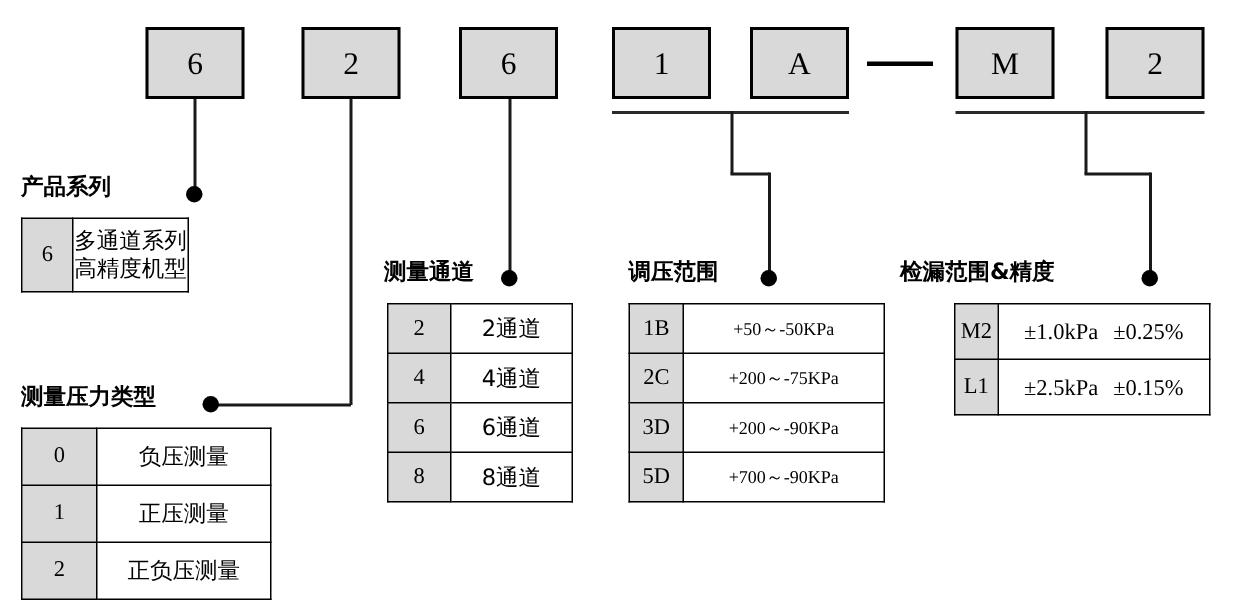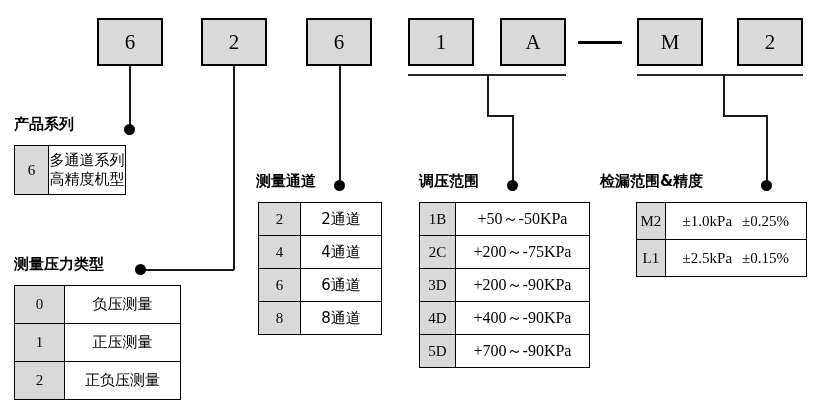--- a/index.html
+++ b/index.html
@@ -76,21 +76,21 @@
     font-family:"Liberation Serif", serif;
     font-size:15px;
   }
   .tbl td.val{
     background:#ffffff;
     font-family:"DejaVu Sans", sans-serif;
     font-size:15px;
   }
   .tbl td.val.serifnum{
     font-family:"Liberation Serif", serif;
-    font-size:16px;
+    font-size:12px;
   }
   .twoline{line-height:1.25;}
   .leakval{
     font-family:"Liberation Serif", serif;
     font-size:15px;
     white-space:nowrap;
   }
   .leakval .sp{display:inline-block;width:10px;}
 </style>
 </head>
@@ -192,24 +192,20 @@
       <td class="key" style="width:34px;height:32px;">1B</td>
       <td class="val serifnum" style="width:129px;">+50～-50KPa</td>
     </tr>
     <tr>
       <td class="key" style="height:32px;">2C</td>
       <td class="val serifnum">+200～-75KPa</td>
     </tr>
     <tr>
       <td class="key" style="height:32px;">3D</td>
       <td class="val serifnum">+200～-90KPa</td>
-    </tr>
-    <tr>
-      <td class="key" style="height:32px;">4D</td>
-      <td class="val serifnum">+400～-90KPa</td>
     </tr>
     <tr>
       <td class="key" style="height:32px;">5D</td>
       <td class="val serifnum">+700～-90KPa</td>
     </tr>
   </tbody>
     </table>
 
   <div class="heading" style="left:600px;top:174px;">检漏范围&amp;精度</div>
   <table class="tbl" style="left:636px;top:202px;width:171px;">

